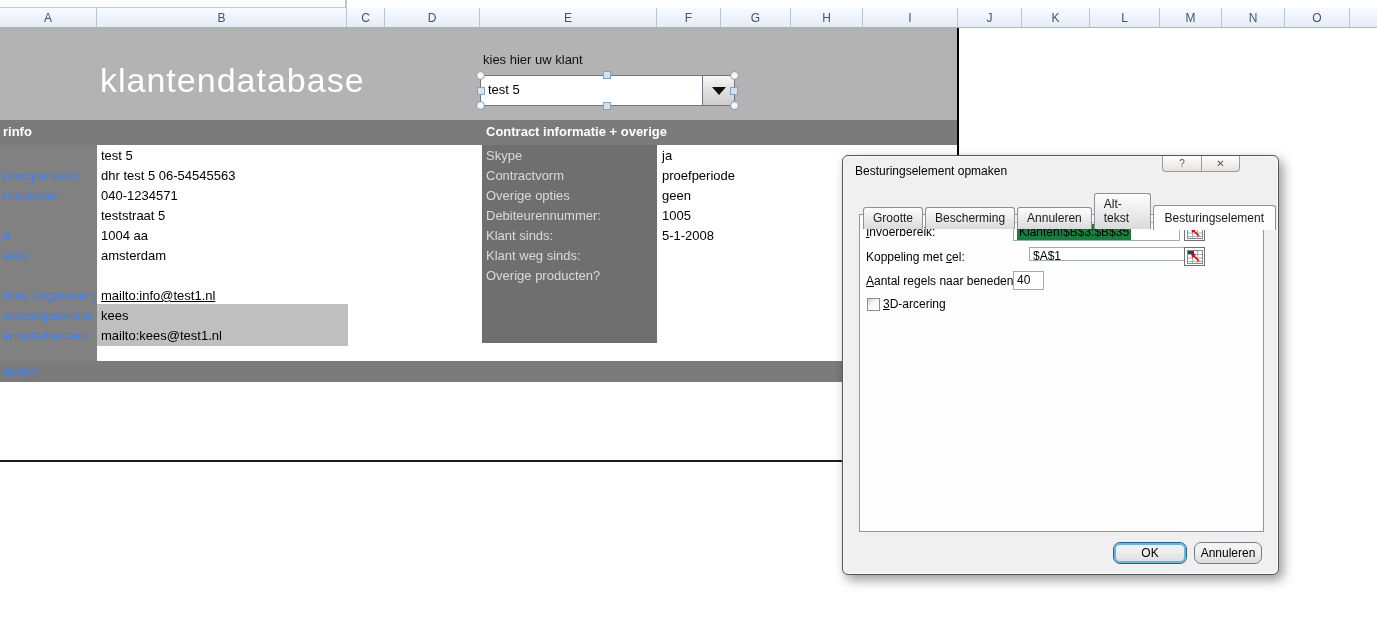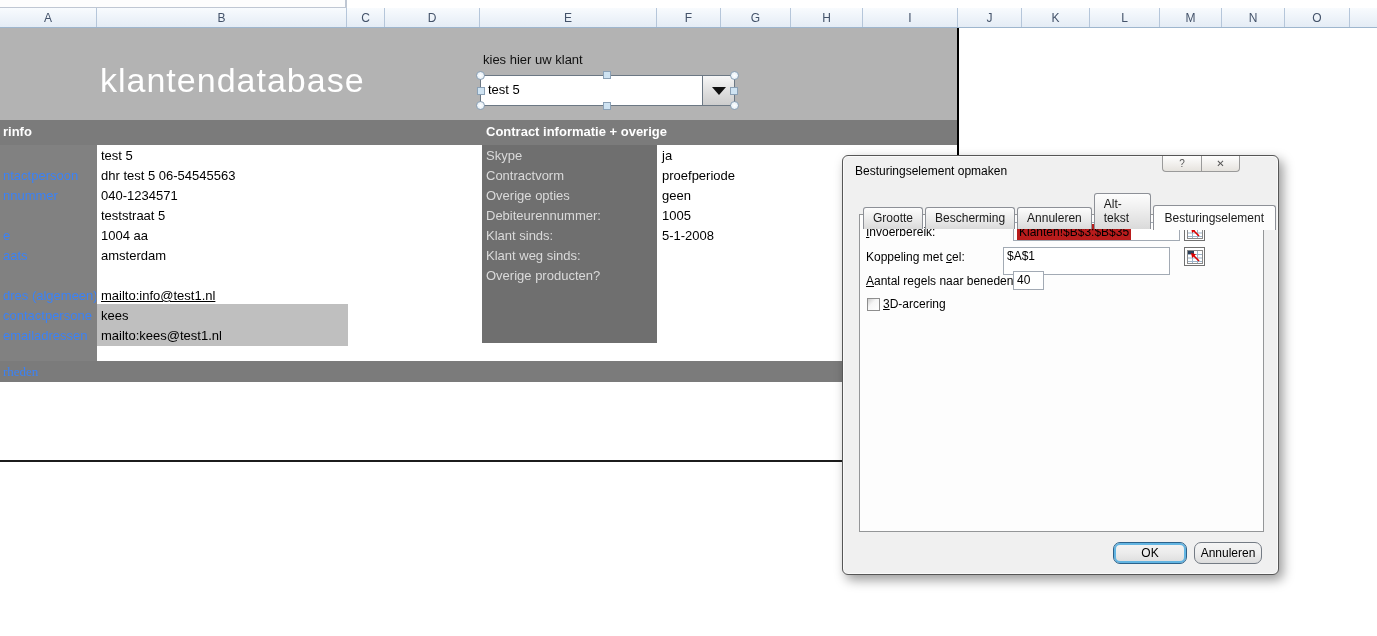--- a/index.html
+++ b/index.html
@@ -228,34 +228,34 @@
     <div class="tab">Bescherming</div>
     <div class="tab">Annuleren</div>
     <div class="tab">Alt-tekst</div>
     <div class="tab active">Besturingselement</div>
   </div>
 
   <div class="abs tabpage"></div>
 
   <div class="abs fldlabel" style="left:23px;top:69px"><u>I</u>nvoerbereik:</div>
   <div class="abs txtbox" style="left:170px;top:66px;width:167px;height:19px">
-    <span class="hlspan" style="background: #b91c1c;">Klanten!$B$3:$B$35</span>
+    <span class="hlspan" style="background: #15803d;">Klanten!$B$3:$B$35</span>
   </div>
   <button class="abs rangebtn" style="left:341px;top:66px">
     <svg width="16" height="14" viewBox="0 0 16 14">
       <rect x="0.5" y="0.5" width="15" height="13" fill="#ffffff" stroke="#8a8a8a"></rect>
       <path d="M1 4.5 H15 M1 8 H15 M1 11.5 H15 M5.5 1 V13 M10.5 1 V13" stroke="#9db3c8" stroke-width="1" fill="none"></path>
       <rect x="1" y="1" width="6" height="3" fill="#2d3f57"></rect>
       <path d="M12 11 L6.5 5.5" stroke="#dd0000" stroke-width="1.6" fill="none"></path>
       <polygon points="4,3 9,4.2 5.2,8" fill="#dd0000"></polygon>
     </svg>
   </button>
 
   <div class="abs fldlabel" style="left:23px;top:94px">Koppeling met <u>c</u>el:</div>
-  <div class="abs txtbox" style="left:160px;top:91px;width:167px;height:28px">$A$1</div>
+  <div class="abs txtbox" style="left:186px;top:91px;width:167px;height:14px">$A$1</div>
   <button class="abs rangebtn" style="left:341px;top:91px">
     <svg width="16" height="14" viewBox="0 0 16 14">
       <rect x="0.5" y="0.5" width="15" height="13" fill="#ffffff" stroke="#8a8a8a"></rect>
       <path d="M1 4.5 H15 M1 8 H15 M1 11.5 H15 M5.5 1 V13 M10.5 1 V13" stroke="#9db3c8" stroke-width="1" fill="none"></path>
       <rect x="1" y="1" width="6" height="3" fill="#2d3f57"></rect>
       <path d="M12 11 L6.5 5.5" stroke="#dd0000" stroke-width="1.6" fill="none"></path>
       <polygon points="4,3 9,4.2 5.2,8" fill="#dd0000"></polygon>
     </svg>
   </button>
 

